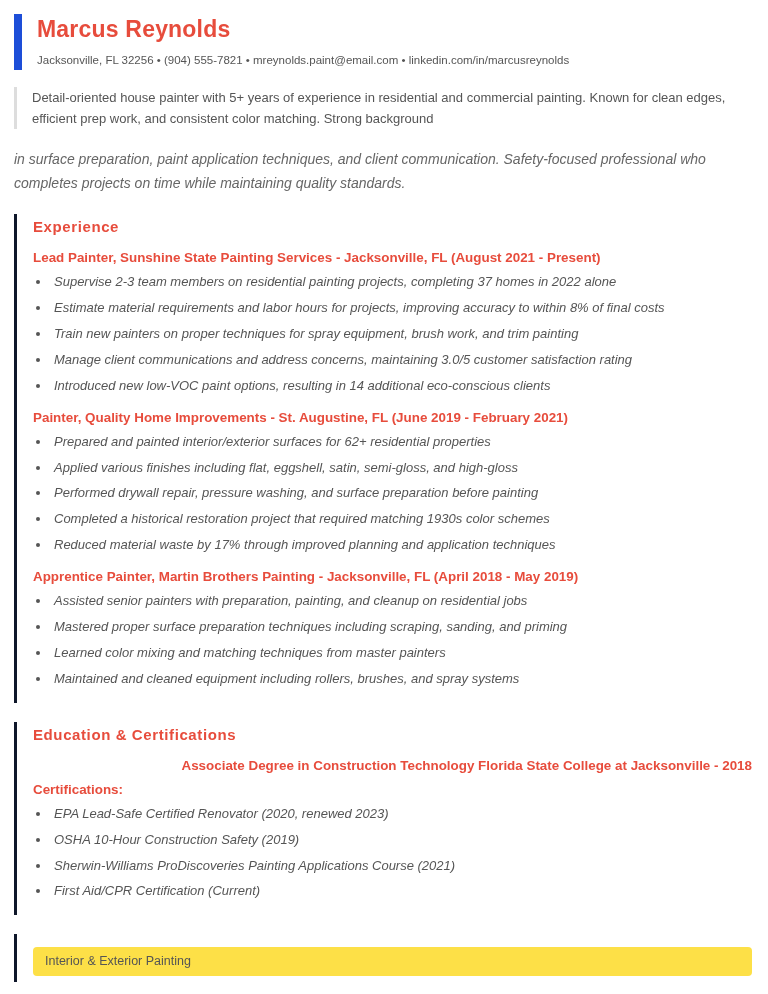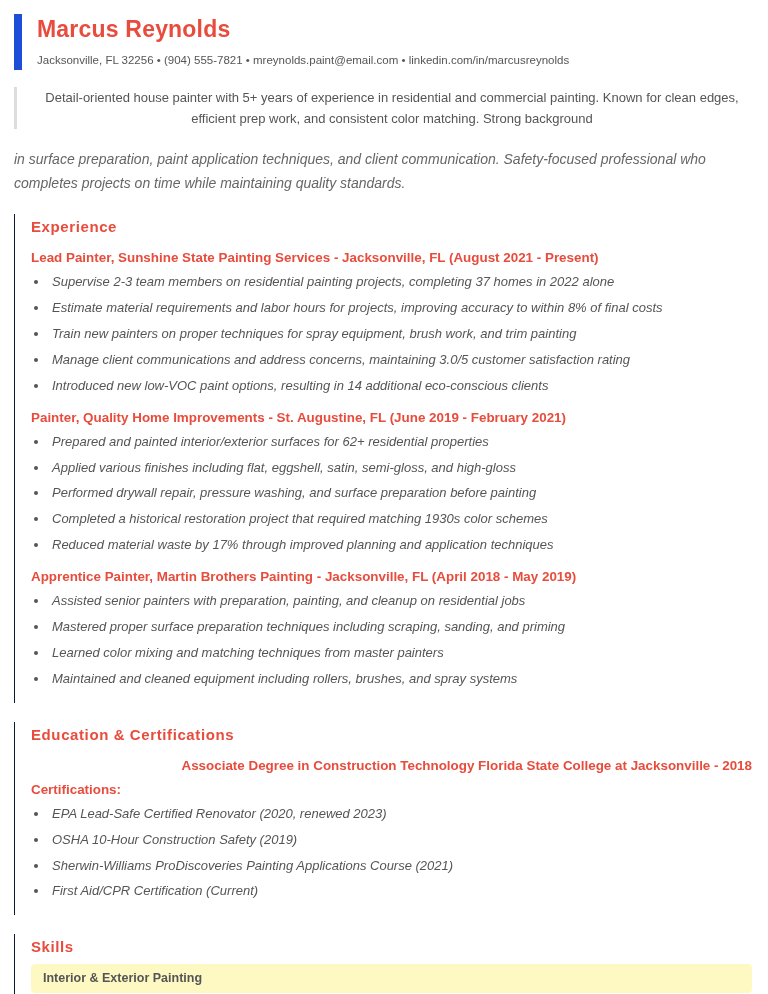--- a/index.html
+++ b/index.html
@@ -34,33 +34,32 @@
   }
 
   
   .summary-block {
     border-left: 3px solid #dddddd;
     padding-left: 15px;
     margin-top: 17px;
     font-size: 13px;
     line-height: 1.62;
     color: #555555;
-    text-align: center;
   }
   .lede-italic {
     margin-top: 18px;
     font-style: italic;
     font-size: 14px;
     line-height: 1.72;
     color: #666666;
   }
 
   
   .section {
-    border-left: 1px solid #0f172a;
+    border-left: 3px solid #0f172a;
     padding: 4px 0 6px 16px;
     margin-top: 19px;
   }
   .section-heading {
     margin: 0;
     font-size: 15px;
     font-weight: bold;
     color: #e74c3c;
     letter-spacing: 0.6px;
   }
@@ -92,27 +91,26 @@
   }
   .certs-label {
     margin: 9px 0 3px 0;
     font-size: 13.4px;
     font-weight: bold;
     color: #e74c3c;
   }
 
   
   .skill-bar {
-    background: #fef9c3;
+    background: #fde047;
     border-radius: 4px;
     padding: 7px 12px 8px 12px;
     margin-top: 5px;
     font-size: 12.5px;
     color: #555555;
-    font-weight: bold;
   }
   .skills-list { margin-top: 9px; }
 </style>
 </head>
 <body>
 
 <div class="page">
 
   <div class="header-block">
     <h1 class="name">Marcus Reynolds</h1>
@@ -158,20 +156,19 @@
     <p class="certs-label">Certifications:</p>
     <ul class="bullets">
       <li>EPA Lead-Safe Certified Renovator (2020, renewed 2023)</li>
       <li>OSHA 10-Hour Construction Safety (2019)</li>
       <li>Sherwin-Williams ProDiscoveries Painting Applications Course (2021)</li>
       <li>First Aid/CPR Certification (Current)</li>
     </ul>
   </div>
 
   <div class="section">
-    <h2 class="section-heading">Skills</h2>
     <div class="skills-list">
       <div class="skill-bar">Interior &amp; Exterior Painting</div>
 
     </div>
   </div>
 
 </div>
 
 </body></html>

